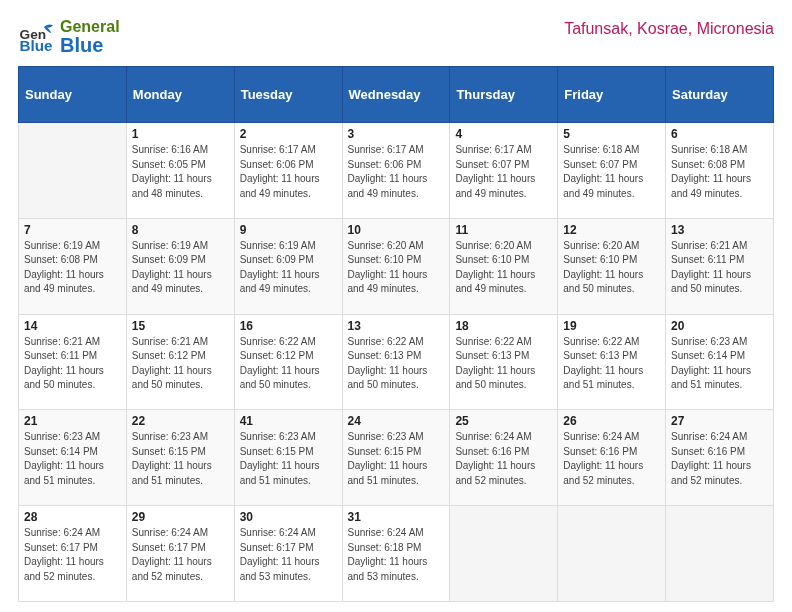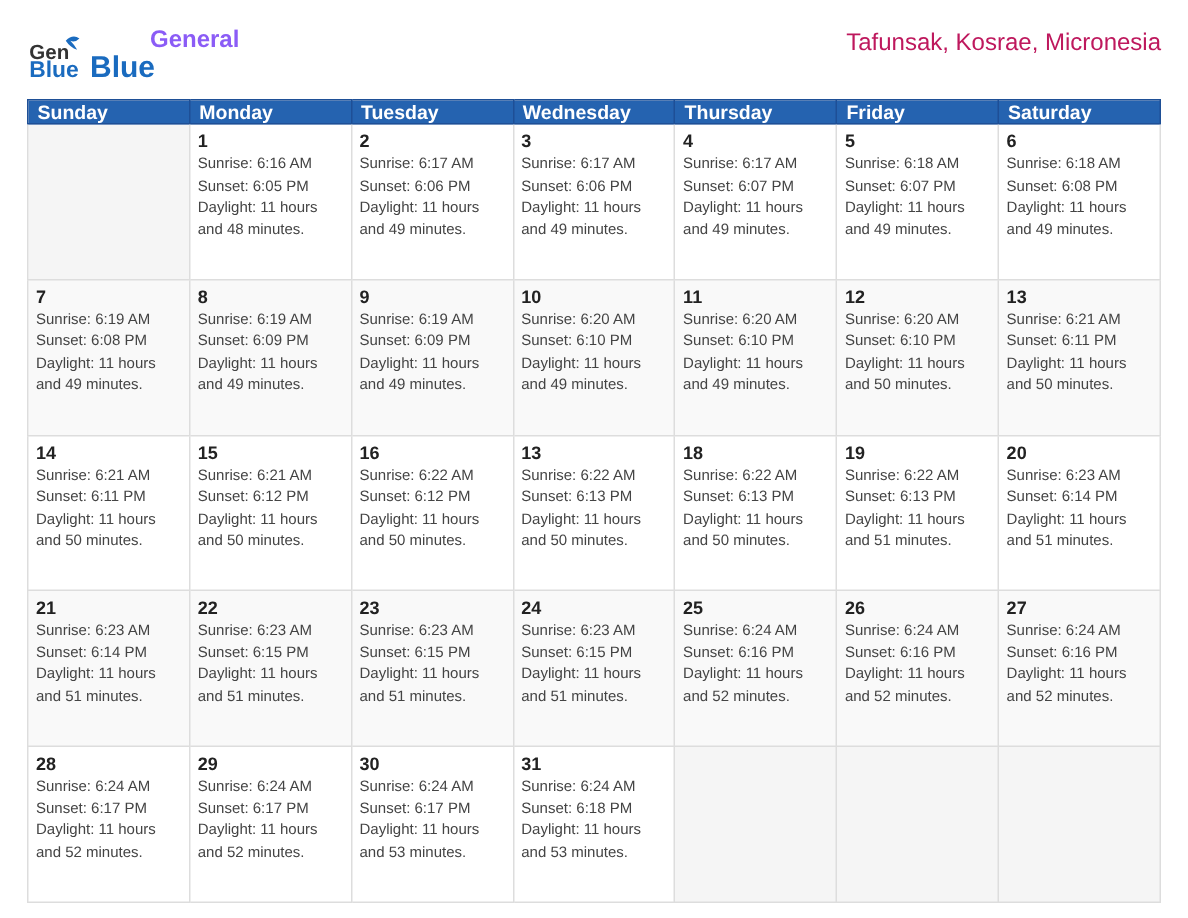--- a/index.html
+++ b/index.html
@@ -40,21 +40,21 @@
     .calendar {
       flex: 1;
       border-collapse: collapse;
       width: 100%;
       border: 1px solid #ccc;
     }
     .calendar th {
       background-color: #2563b0;
       color: #fff;
       text-align: left;
-      padding: 0 6px;
+      padding: 20px 6px;
       font-size: 13px;
       border: 1px solid #1e4f96;
     }
     .calendar td {
       vertical-align: top;
       padding: 4px 5px;
       border: 1px solid #ddd;
       font-size: 10.5px;
       color: #333;
       width: 108px;
@@ -88,22 +88,21 @@
       margin-right: 4px;
     }
     .logo-name {
       display: flex;
       flex-direction: column;
       line-height: 1;
     }
     .logo-general {
       font-size: 16px;
       font-weight: bold;
-      color: #8b5cf6;
-      margin-left: 40px;
+      color: #4d7c0f;
     }
     .logo-blue {
       font-size: 20px;
       font-weight: bold;
       color: #1a6bbf;
     }
   </style>
 </head>
 <body>
 
@@ -297,21 +296,21 @@
 and 51 minutes.</div>
           </td>
           <td>
             <span class="day-number">22</span>
             <div class="day-info" style="white-space: pre-line;">Sunrise: 6:23 AM
 Sunset: 6:15 PM
 Daylight: 11 hours
 and 51 minutes.</div>
           </td>
           <td>
-            <span class="day-number">23</span>
+            <span class="day-number">41</span>
             <div class="day-info" style="white-space: pre-line;">Sunrise: 6:23 AM
 Sunset: 6:15 PM
 Daylight: 11 hours
 and 51 minutes.</div>
           </td>
           <td>
             <span class="day-number">24</span>
             <div class="day-info" style="white-space: pre-line;">Sunrise: 6:23 AM
 Sunset: 6:15 PM
 Daylight: 11 hours

